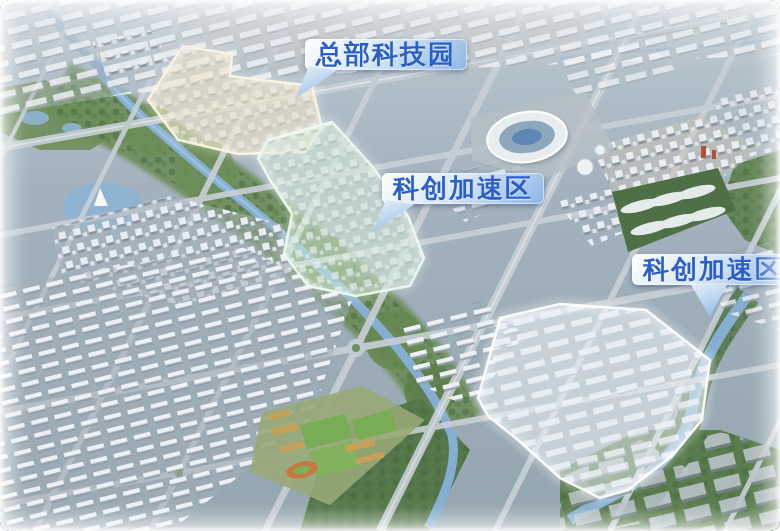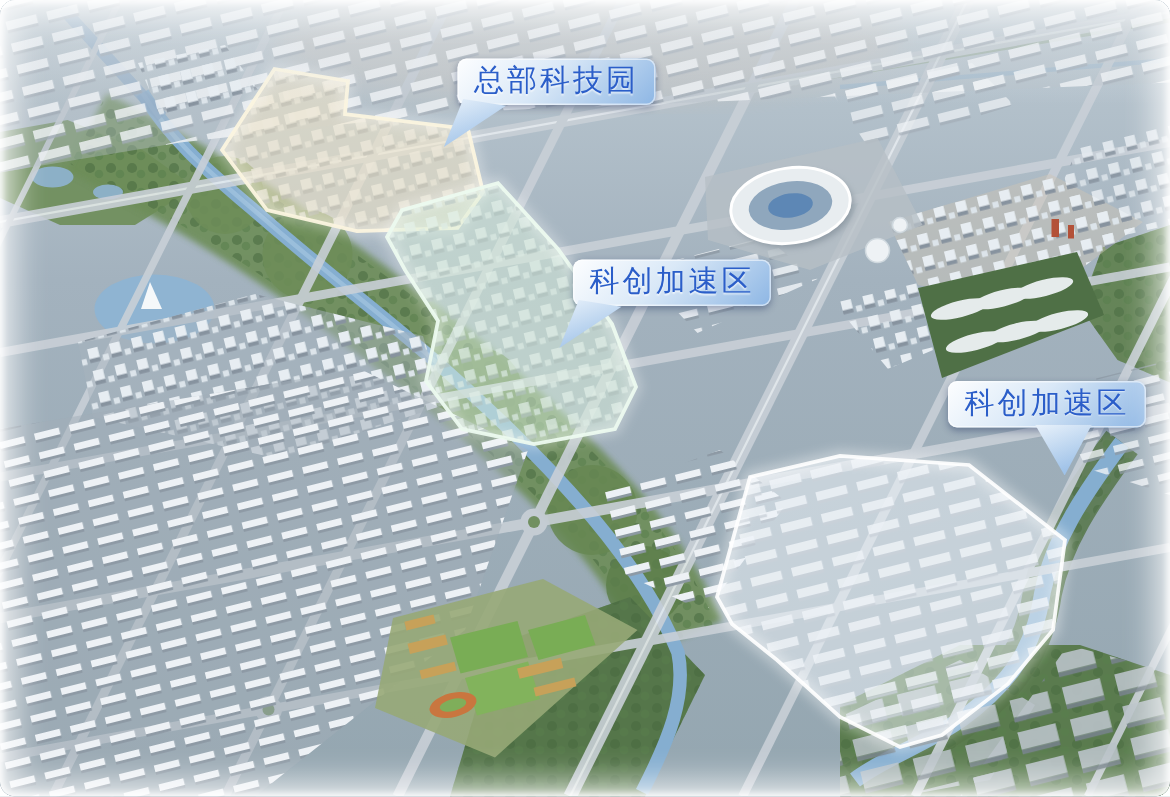--- a/index.html
+++ b/index.html
@@ -8,21 +8,21 @@
     font-family:"Liberation Sans", sans-serif;background:#9fb0bd;
   }
   .scene-svg{position:absolute;left:0;top:0;width:780px;height:531px;display:block;}
   .callout{
     position:absolute;height:31px;line-height:31px;padding:0 11px;border-radius:6px;
     background:linear-gradient(135deg,#fdfeff 0%,#d9e8f7 45%,#8db6e4 100%);
     box-shadow:0 2px 5px rgba(20,40,90,.38), inset 0 0 0 1px rgba(255,255,255,.55);
     z-index:5;white-space:nowrap;
   }
   .callout-text{
-    color:#2b5ec9;font-weight:normal;font-size:20px;letter-spacing:2px;
+    color:#2b5ec9;font-weight:bold;font-size:26px;letter-spacing:2px;
     text-shadow:0 1px 1px rgba(255,255,255,.65);
   }
   .ptr{
     position:absolute;display:block;
     background:linear-gradient(160deg,#e9f2fb 0%,#9fc2e8 80%);
     filter:drop-shadow(0 1px 2px rgba(20,40,90,.25));
   }
   .ptr-left{left:-10px;top:27px;width:46px;height:32px;clip-path:polygon(30% 0,92% 14%,2% 100%);}
   .ptr-down{left:58px;top:29px;width:38px;height:34px;clip-path:polygon(0 0,100% 0,52% 100%);}
   .vignette{

